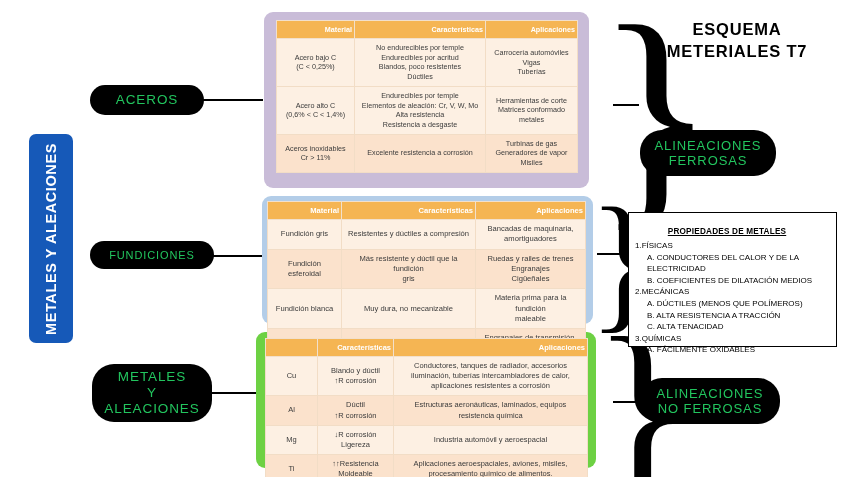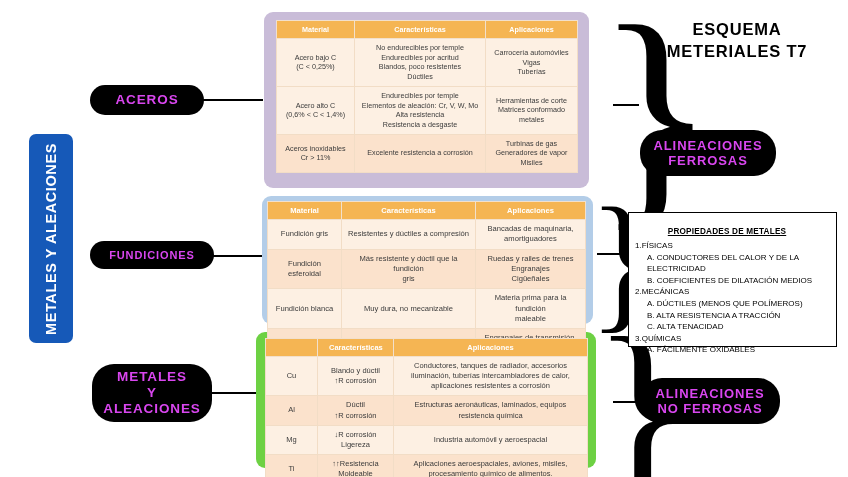--- a/index.html
+++ b/index.html
@@ -26,26 +26,26 @@
     color: #ffffff;
     font-size: 14.5px;
     font-weight: bold;
     letter-spacing: .6px;
   }
 
   
   .pill {
     position: absolute;
     background: #000000;
-    color: #d946ef;
+    color: #22c55e;
     border-radius: 22px;
     display: flex; flex-direction: column;
     justify-content: center;
     text-align: center;
-    font-weight: bold;
+    font-weight: normal;
     letter-spacing: .9px;
     line-height: 1.18;
   }
   #pill-aceros       { left: 90px;  top: 85px;  width: 114px; height: 30px; font-size: 13.5px; }
   #pill-fundiciones  { left: 90px;  top: 241px; width: 124px; height: 28px; font-size: 11px; }
   #pill-metales      { left: 92px;  top: 364px; width: 120px; height: 58px; font-size: 13.5px; }
   #pill-ferrosas     { left: 640px; top: 130px; width: 136px; height: 46px; font-size: 13px; }
   #pill-noferrosas   { left: 640px; top: 378px; width: 140px; height: 46px; font-size: 13px; }
 
   
@@ -89,22 +89,22 @@
     position: absolute;
     border-collapse: collapse;
     table-layout: fixed;
     background: #fdf0e3;
   }
   table.mtable th {
     background: #f5b553;
     color: #ffffff;
     font-size: 7.2px;
     font-weight: bold;
-    padding: 4px 11px;
-    text-align: center;
+    padding: 4px 2px;
+    text-align: right;
     border: 1px solid #f2e0cc;
   }
   table.mtable td {
     font-size: 7.2px;
     color: #3b3b3b;
     text-align: center;
     vertical-align: middle;
     padding: 4px 3px;
     border: 1px solid #f2ddc6;
     line-height: 1.35;

